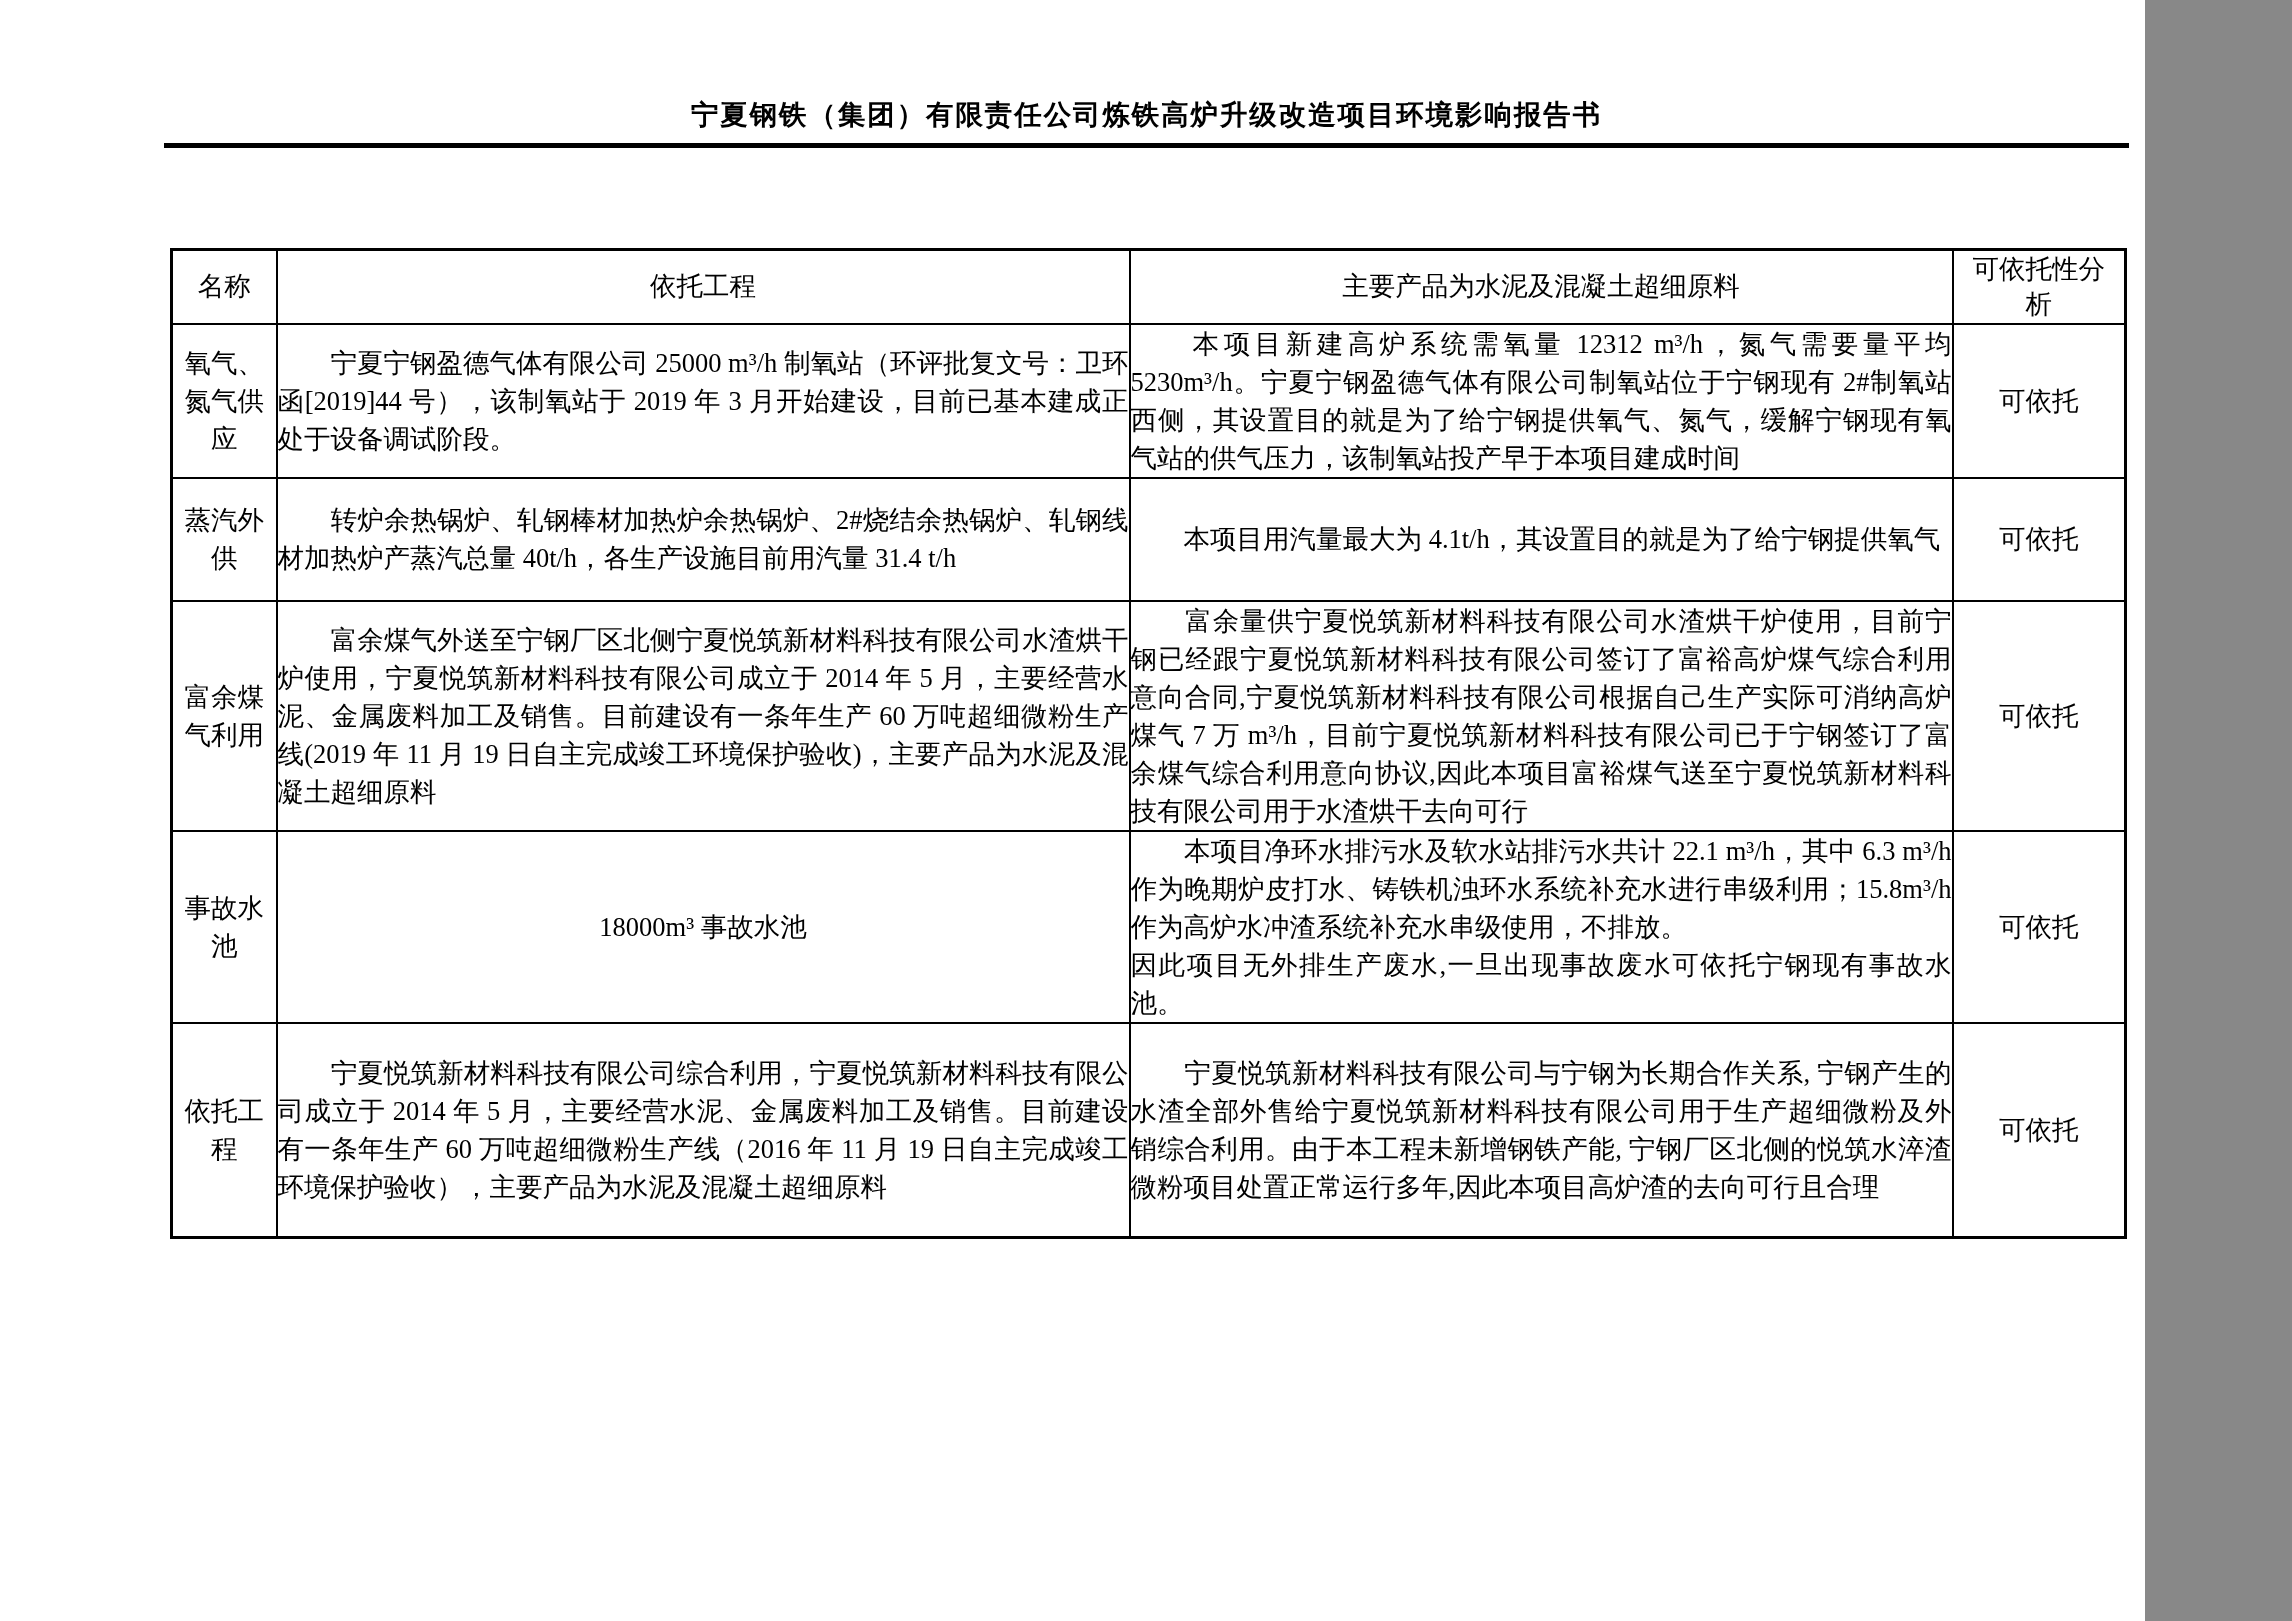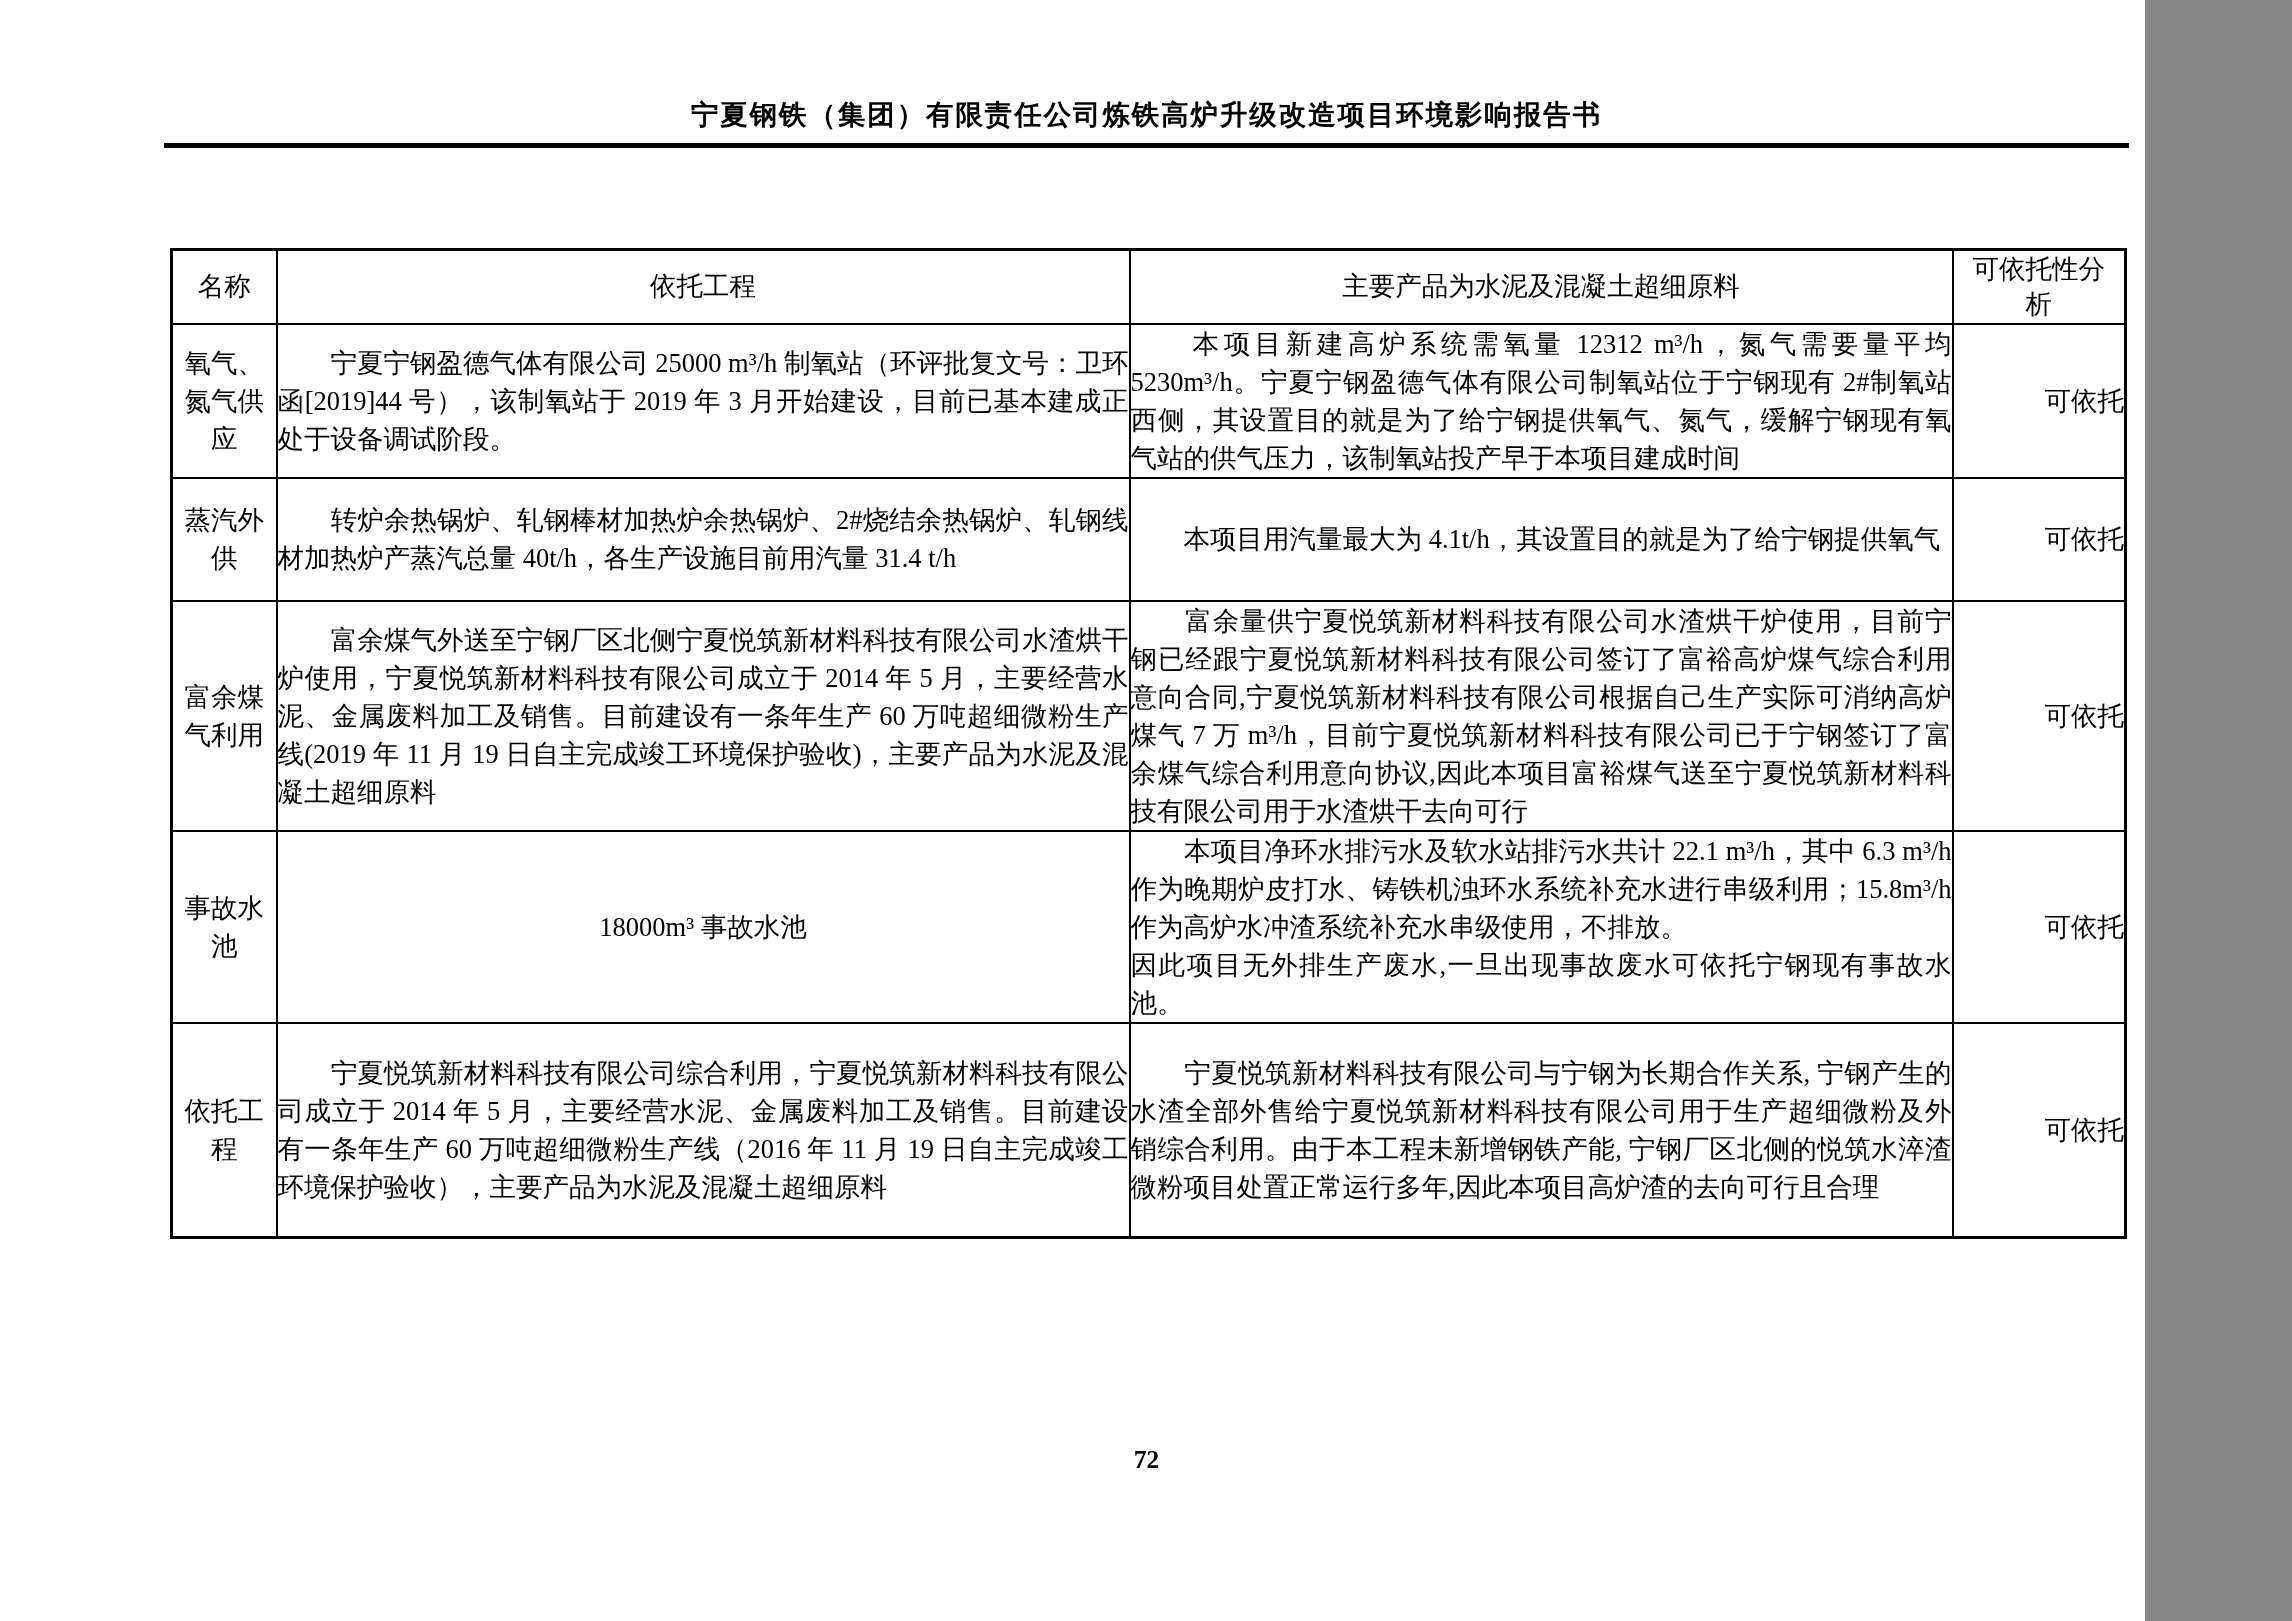--- a/index.html
+++ b/index.html
@@ -55,21 +55,21 @@
     text-align:justify;
     line-height:38px;
     padding:2px 8.8px;
     white-space:pre-wrap;
   }
   .c-center {
     text-align:center;
     text-indent:0;
   }
   .c-feas {
-    text-align:right;
+    text-align:center;
     line-height:38px;
   }
   tr.h-head { height:74px; }
   tr.h-r1 { height:151px; }
   tr.h-r2 { height:123px; }
   tr.h-r3 { height:230px; }
   tr.h-r4 { height:191px; }
   tr.h-r5 { height:215px; }
   .page-number {
     position:absolute;
@@ -134,16 +134,15 @@
 
       <tr class="h-r5">
         <td class="c-name">依托工程</td>
         <td class="c-text">　　宁夏悦筑新材料科技有限公司综合利用，宁夏悦筑新材料科技有限公司成立于 2014 年 5 月，主要经营水泥、金属废料加工及销售。目前建设有一条年生产 60 万吨超细微粉生产线（2016 年 11 月 19 日自主完成竣工环境保护验收），主要产品为水泥及混凝土超细原料</td>
         <td class="c-text">　　宁夏悦筑新材料科技有限公司与宁钢为长期合作关系, 宁钢产生的水渣全部外售给宁夏悦筑新材料科技有限公司用于生产超细微粉及外销综合利用。由于本工程未新增钢铁产能, 宁钢厂区北侧的悦筑水淬渣微粉项目处置正常运行多年,因此本项目高炉渣的去向可行且合理</td>
         <td class="c-feas">可依托</td>
       </tr>
     </tbody>
   </table>
 
-  <div class="page-number">72</div>
 
 </div>
 
 
 </body></html>

